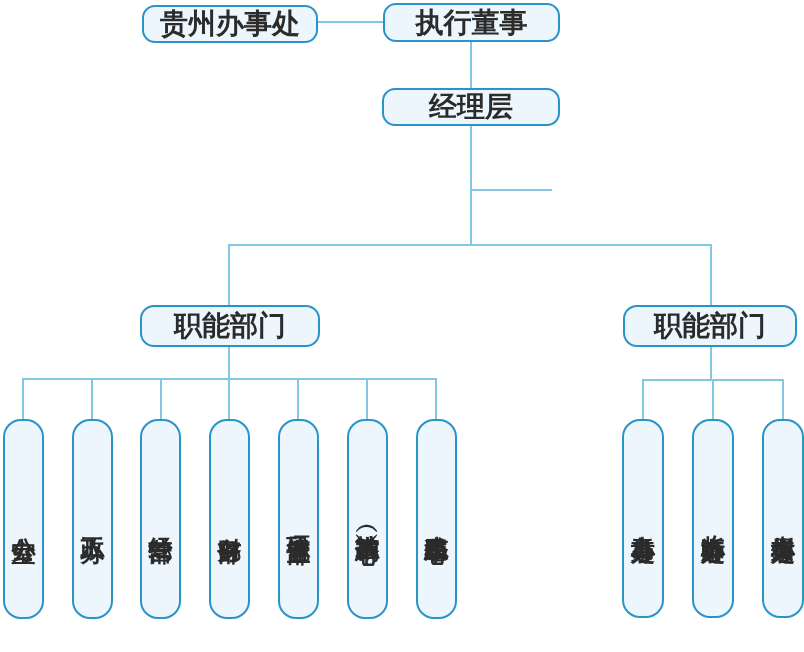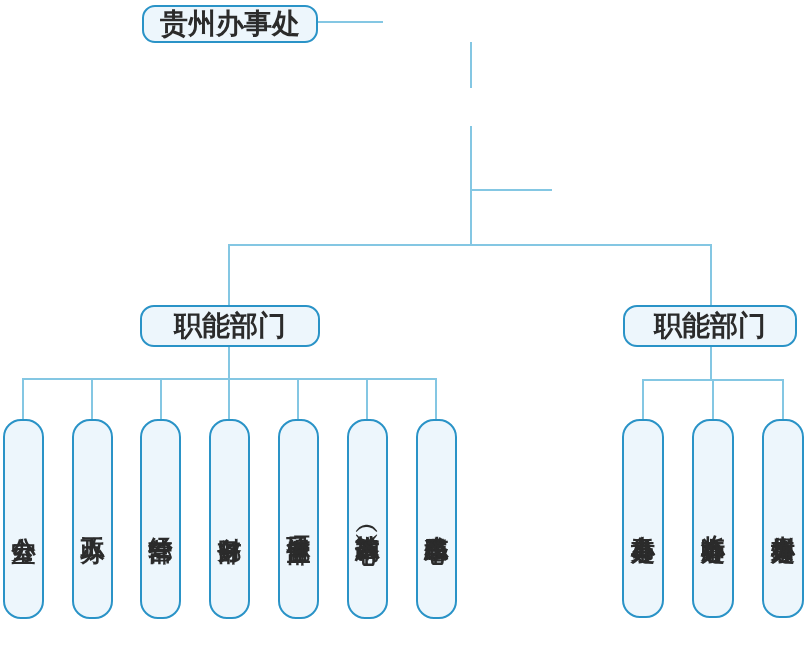--- a/index.html
+++ b/index.html
@@ -72,21 +72,23 @@
   <div class="line" style="left:366px;top:378px;width:2px;height:43px"></div>
   <div class="line" style="left:435px;top:378px;width:2px;height:43px"></div>
   <div class="line" style="left:710px;top:347px;width:2px;height:33px"></div>
   <div class="line" style="left:642px;top:379px;width:142px;height:2px"></div>
   <div class="line" style="left:642px;top:379px;width:2px;height:42px"></div>
   <div class="line" style="left:712px;top:379px;width:2px;height:42px"></div>
   <div class="line" style="left:782px;top:379px;width:2px;height:42px"></div>
 
   <div class="hnode" style="left:142px;top:5px;width:176px;height:38px">贵州办事处</div>
 
+  <div class="hnode" style="left:383px;top:3px;width:177px;height:39px">执行董事</div>
 
+  <div class="hnode" style="left:382px;top:88px;width:178px;height:38px">经理层</div>
 
 
   <div class="hnode gnode" style="left:140px;top:305px;width:180px;height:42px">职能部门</div>
 
   <div class="hnode gnode" style="left:623px;top:305px;width:174px;height:42px">职能部门</div>
 
   <div class="vnode" style="left:3px;top:419px;width:41px;height:200px">办公室</div>
 
   <div class="vnode" style="left:72px;top:419px;width:41px;height:200px">政工办</div>
 

